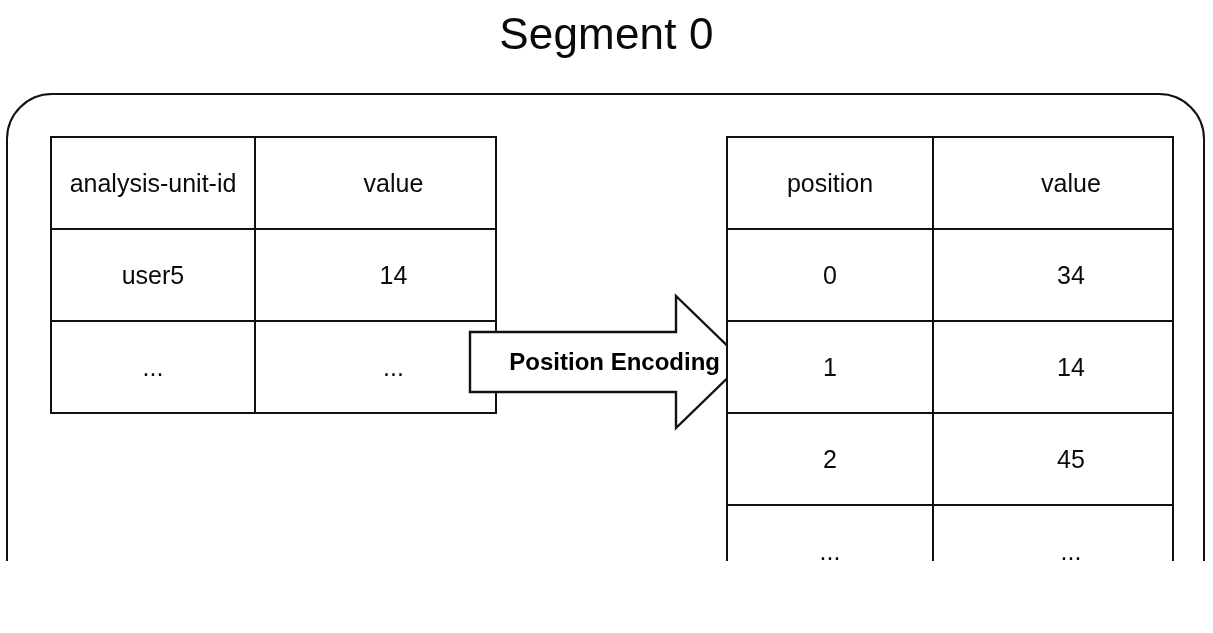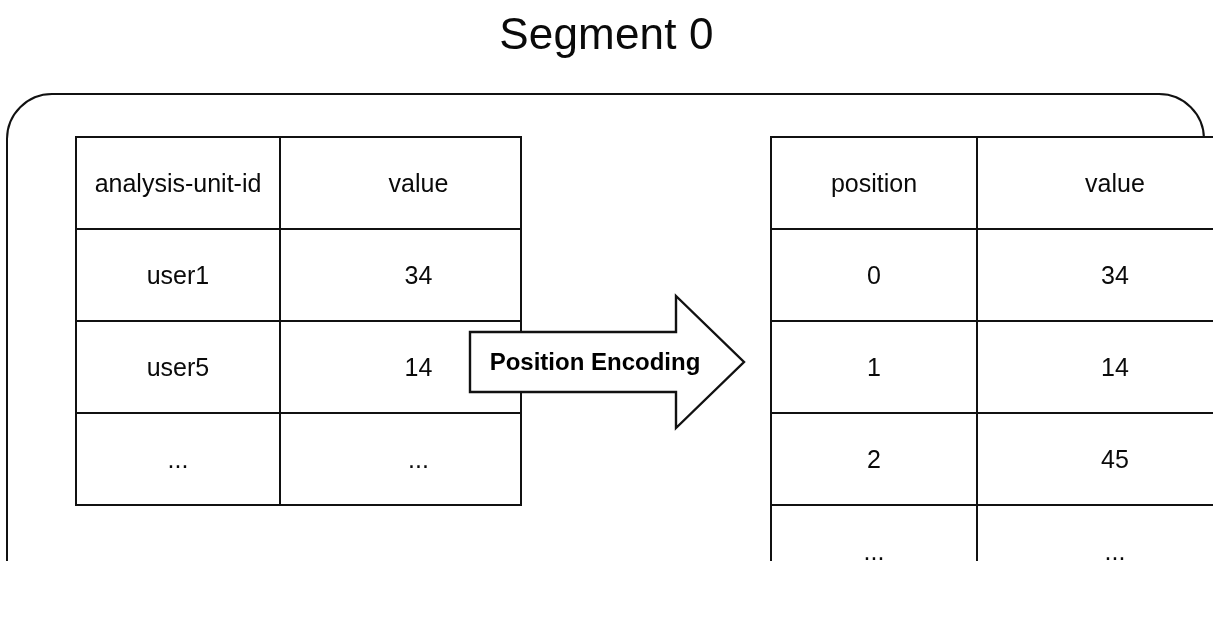--- a/index.html
+++ b/index.html
@@ -47,21 +47,20 @@
     box-sizing: border-box;
     background: transparent;
   }
 
   
   .data-table {
     position: absolute;
     border-collapse: collapse;
     table-layout: fixed;
     background: #ffffff;
-    margin-left: 25px;
   }
   .data-table td {
     border: 2px solid #111111;
     text-align: center;
     vertical-align: middle;
     font-size: 25px;
     line-height: 30px;
     font-weight: 400;
     color: #0a0a0a;
     height: 90px;
@@ -70,21 +69,21 @@
   }
   .data-table td.col-a { width: 202px; }
   .data-table td.col-b { width: 203px; padding-left: 36px; }
 
   #source-table {
     left: 50px;
     top: 136px;
     width: 407px;
   }
   #encoded-table {
-    left: 745px;
+    left: 726px;
     top: 136px;
     width: 406px;
   }
   #encoded-table td.col-a { width: 204px; }
   #encoded-table td.col-b { width: 202px; }
 
   
   #position-encoding-arrow {
     position: absolute;
     left: 466px;
@@ -96,21 +95,21 @@
     display: block;
     width: 282px;
     height: 140px;
     overflow: visible;
   }
   #arrow-label {
     position: absolute;
     left: 470px;
     top: 345px;
     width: 250px;
-    text-align: center;
+    text-align: right;
     font-size: 24px;
     line-height: 34px;
     font-weight: bold;
     color: #000000;
     white-space: nowrap;
     letter-spacing: 0px;
   }
 </style>
 </head>
 <body>
@@ -119,24 +118,20 @@
 
   <div id="diagram-title">Segment 0</div>
 
   <div id="segment-container"></div>
 
   <table class="data-table" id="source-table">
     <tbody>
       <tr>
         <td class="col-a">analysis-unit-id</td>
         <td class="col-b">value</td>
-      </tr>
-      <tr>
-        <td class="col-a">user1</td>
-        <td class="col-b">34</td>
       </tr>
       <tr>
         <td class="col-a">user5</td>
         <td class="col-b">14</td>
       </tr>
       <tr>
         <td class="col-a">...</td>
         <td class="col-b">...</td>
       </tr>
     </tbody>

